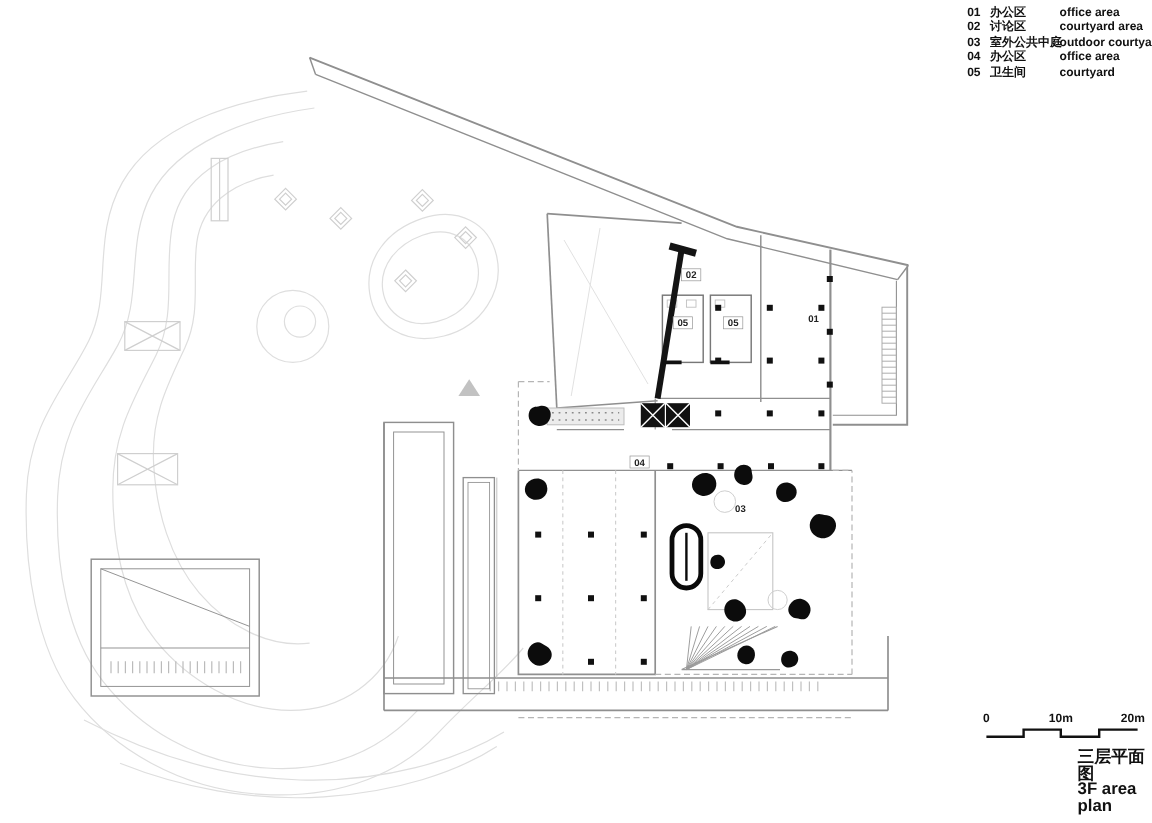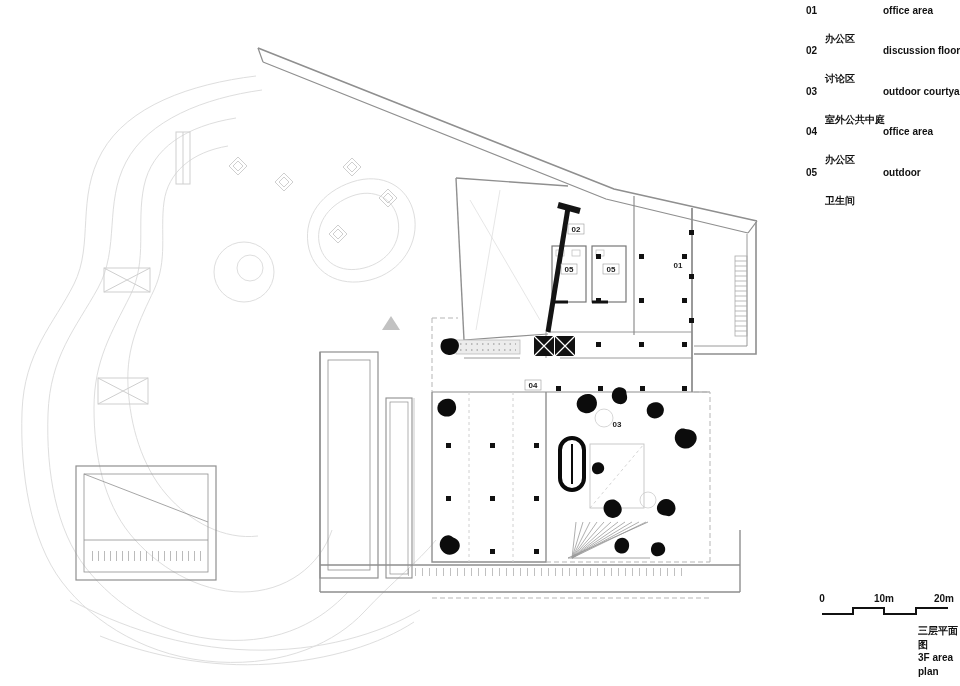--- a/index.html
+++ b/index.html
@@ -2,22 +2,22 @@
 <html><head>
 <meta charset="utf-8">
 <style>
   html,body{margin:0;padding:0;background:#fff;}
   .page{position:relative;width:960px;height:686px;background:#ffffff;overflow:hidden;
         font-family:"Liberation Sans","DejaVu Sans",sans-serif;}
   .drawing{position:absolute;left:0;top:0;}
   .legend{position:absolute;left:806px;top:5px;font-size:10px;font-weight:700;color:#111;line-height:12.4px;}
   .lg-row{display:flex;white-space:nowrap;}
   .lg-num{width:19px;}
-  .lg-zh{width:58px;margin-top:28px;}
-  .title{position:absolute;left:918px;top:624px;font-size:10px;font-weight:700;color:#111;line-height:13.5px;}
+  .lg-zh{width:58px;}
+  .title{position:absolute;left:898px;top:624px;font-size:14px;font-weight:700;color:#111;line-height:13.5px;}
   svg text{font-family:"Liberation Sans","DejaVu Sans",sans-serif;}
   .roomlbl{font-size:8px;font-weight:700;fill:#222;}
   .scalelbl{font-size:10px;font-weight:700;fill:#111;}
 </style>
 </head>
 <body>
 
 <div class="page">
 
   <svg class="drawing" width="960" height="686" viewBox="0 0 960 686">
@@ -217,36 +217,36 @@
 
   <div class="legend">
     <div class="lg-row">
       <span class="lg-num">01</span>
       <span class="lg-zh">办公区</span>
       <span class="lg-en">office area</span>
     </div>
     <div class="lg-row">
       <span class="lg-num">02</span>
       <span class="lg-zh">讨论区</span>
-      <span class="lg-en">discussion floor</span>
+      <span class="lg-en">courtyard area</span>
     </div>
     <div class="lg-row">
       <span class="lg-num">03</span>
       <span class="lg-zh">室外公共中庭</span>
       <span class="lg-en">outdoor courtyard</span>
     </div>
     <div class="lg-row">
       <span class="lg-num">04</span>
       <span class="lg-zh">办公区</span>
       <span class="lg-en">office area</span>
     </div>
     <div class="lg-row">
       <span class="lg-num">05</span>
       <span class="lg-zh">卫生间</span>
-      <span class="lg-en">outdoor</span>
+      <span class="lg-en">courtyard</span>
     </div>
   </div>
 
   <div class="title">
     <div>三层平面图</div>
     <div>3F area plan</div>
   </div>
 
 </div>
 

